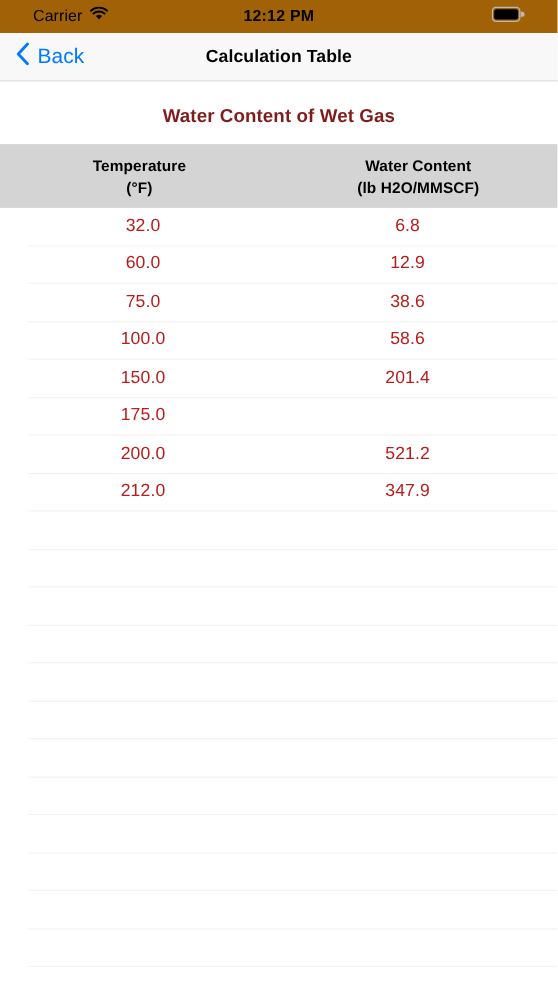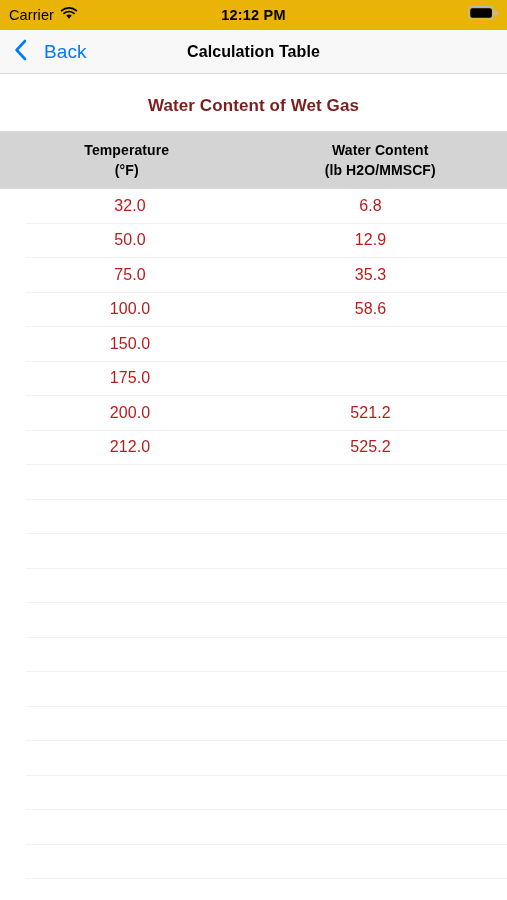--- a/index.html
+++ b/index.html
@@ -8,23 +8,23 @@
     background:#ffffff;
     font-family:"Liberation Sans", sans-serif;
     -webkit-font-smoothing:antialiased;
     overflow:hidden;
   }
 
   
   .status-bar{
     position:relative;
     height:30px;
-    background:#eab308;
+    background:#a16207;
     display:flex; align-items:center;
-    padding:0 9px;
+    padding:0 30px;
   }
   .status-left{ display:flex; align-items:center; gap:6px; }
   .carrier-label{ font-size:14.5px; color:#000; letter-spacing:.1px; }
   .wifi-icon{ display:block; }
   .status-time{
     position:absolute; left:0; right:0; top:0; height:30px;
     display:flex; align-items:center; justify-content:center;
     font-size:14.5px; font-weight:bold; color:#000; letter-spacing:.2px;
     pointer-events:none;
   }
@@ -33,21 +33,21 @@
   
   .nav-bar{
     position:relative;
     height:44px;
     background:#f8f8f8;
     border-bottom:0.5px solid #dcdcdc;
     display:flex; align-items:center;
     padding:0 14px;
   }
   .back-button{
-    display:flex; align-items:center; gap:17px;
+    display:flex; align-items:center; gap:7px;
     cursor:pointer;
     z-index:2;
   }
   .back-chevron{ display:block; }
   .back-label{
     font-size:19px;
     color:#007aff;
     letter-spacing:.1px;
   }
   .nav-title{
@@ -163,44 +163,45 @@
       <span class="th-l2">(lb H2O/MMSCF)</span>
     </div>
   </div>
 
   <div class="table-body">
       <div class="row first">
         <div class="cell col-temp">32.0</div>
         <div class="cell col-water">6.8</div>
       </div>
       <div class="row">
-        <div class="cell col-temp">50.0</div>
+        <div class="cell col-temp">60.0</div>
         <div class="cell col-water">12.9</div>
       </div>
       <div class="row">
         <div class="cell col-temp">75.0</div>
-        <div class="cell col-water">35.3</div>
+        <div class="cell col-water">38.6</div>
       </div>
       <div class="row">
         <div class="cell col-temp">100.0</div>
         <div class="cell col-water">58.6</div>
       </div>
       <div class="row">
         <div class="cell col-temp">150.0</div>
+        <div class="cell col-water">201.4</div>
       </div>
       <div class="row">
         <div class="cell col-temp">175.0</div>
       </div>
       <div class="row">
         <div class="cell col-temp">200.0</div>
         <div class="cell col-water">521.2</div>
       </div>
       <div class="row">
         <div class="cell col-temp">212.0</div>
-        <div class="cell col-water">525.2</div>
+        <div class="cell col-water">347.9</div>
       </div>
       <div class="row empty">
         <div class="cell col-temp"></div>
         <div class="cell col-water"></div>
       </div>
       <div class="row empty">
         <div class="cell col-temp"></div>
         <div class="cell col-water"></div>
       </div>
       <div class="row empty">

